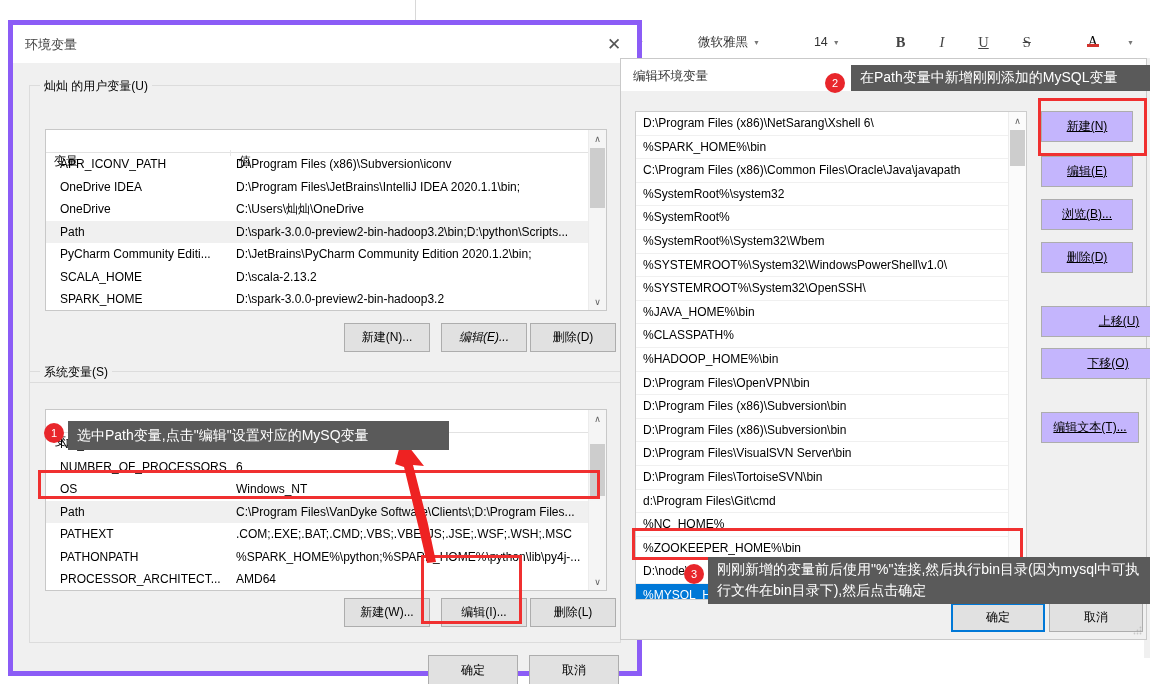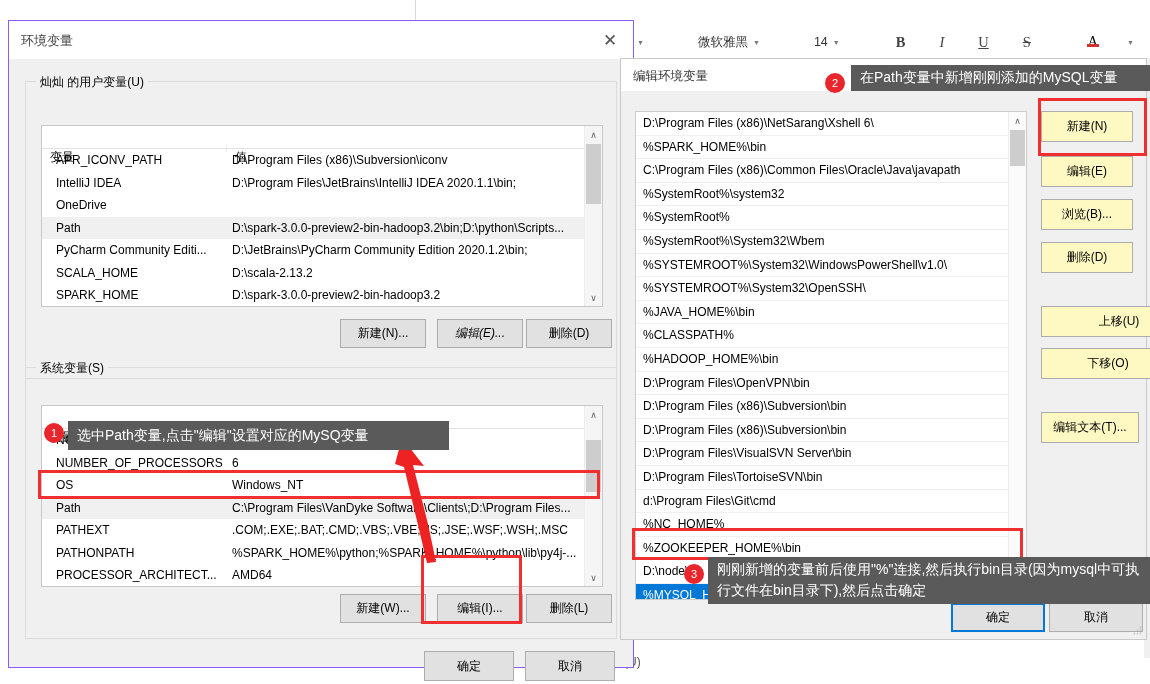--- a/index.html
+++ b/index.html
@@ -39,21 +39,21 @@
 
   
   #bg-faint-text{position:absolute;left:612px;top:654px;font-size:12px;color:#555;}
 
   
   #bg-right-shadow{position:absolute;left:1144px;top:58px;width:6px;height:600px;background:#f0f0f0;}
 
   
   #dlg-env{
     position:absolute;left:8px;top:20px;width:624px;height:646px;
-    background:#f0f0f0;border:1px solid #8b5cf6;
+    background:#f0f0f0;border:5px solid #8b5cf6;
     box-shadow:0 0 0 0 rgba(0,0,0,0);
   }
   #dlg-env-titlebar{position:absolute;left:0;top:0;width:100%;height:38px;background:#ffffff;}
   #dlg-env-title{position:absolute;left:12px;top:11px;font-size:13px;color:#444;}
   #dlg-env-close{position:absolute;right:8px;top:6px;width:30px;height:26px;display:flex;align-items:center;justify-content:center;color:#555;font-size:17px;line-height:1;}
   #dlg-env-body{position:absolute;left:0;top:38px;width:100%;height:608px;background:#f0f0f0;}
 
   .group{position:absolute;border:1px solid #dcdcdc;background:transparent;}
   .group-label{position:absolute;background:#f0f0f0;padding:0 4px;font-size:12px;color:#000;top:-8px;left:10px;}
 
@@ -91,21 +91,21 @@
     position:absolute;left:14px;top:52px;width:390px;height:487px;
     background:#ffffff;border:1px solid #cccccc;overflow:hidden;
   }
   .pl-row{height:22.6px;line-height:22.6px;padding-left:7px;font-size:12px;border-bottom:1px solid #f0f0f0;white-space:nowrap;overflow:hidden;}
   .pl-row.sel{background:#0078d7;color:#ffffff;border-bottom:1px solid #0078d7;}
   #pl-scroll{position:absolute;right:0;top:0;width:17px;height:100%;background:#fbfbfb;border-left:1px solid #ededed;}
   #pl-scroll .arrow{position:absolute;left:0;width:17px;height:17px;display:flex;align-items:center;justify-content:center;color:#606060;font-size:9px;}
   #pl-scroll .arrow.up{top:0;}
   #pl-scroll .arrow.dn{bottom:0;}
   #pl-scroll .thumb{position:absolute;left:1px;top:18px;width:15px;height:36px;background:#cdcdcd;}
-  .ebtn{position:absolute;left:420px;width:90px;height:29px;background:#fef9c3;border:1px solid #adadad;font-size:12px;display:flex;align-items:center;justify-content:center;}
+  .ebtn{position:absolute;left:420px;width:90px;height:29px;background:#c4b5fd;border:1px solid #adadad;font-size:12px;display:flex;align-items:center;justify-content:center;text-decoration:underline;}
   #dlg-edit-resizer{position:absolute;right:4px;bottom:4px;width:10px;height:10px;opacity:.45;}
 
   
   .redbox{position:absolute;border:3px solid #f03030;background:transparent;}
 
   
   .tip{
     position:absolute;background:#5a5a5a;color:#ffffff;
     font-size:14px;line-height:21px;padding:2px 9px 3px 9px;
     font-family:"Liberation Sans",sans-serif;
@@ -175,25 +175,26 @@
       <div class="vt-head">
         <div class="c1">变量</div>
         <div class="c2">值</div>
       </div>
       <div id="user-rows">
           <div class="vt-row">
             <div class="c1">APR_ICONV_PATH</div>
             <div class="c2">D:\Program Files (x86)\Subversion\iconv</div>
           </div>
           <div class="vt-row">
-            <div class="c1">IntelliJ IDEA</div>
+            <div class="c1">OneDrive IDEA</div>
             <div class="c2">D:\Program Files\JetBrains\IntelliJ IDEA 2020.1.1\bin;</div>
           </div>
           <div class="vt-row">
             <div class="c1">OneDrive</div>
+            <div class="c2">C:\Users\灿灿\OneDrive</div>
           </div>
           <div class="vt-row sel">
             <div class="c1">Path</div>
             <div class="c2">D:\spark-3.0.0-preview2-bin-hadoop3.2\bin;D:\python\Scripts...</div>
           </div>
           <div class="vt-row">
             <div class="c1">PyCharm Community Editi...</div>
             <div class="c2">D:\JetBrains\PyCharm Community Edition 2020.1.2\bin;</div>
           </div>
           <div class="vt-row">

